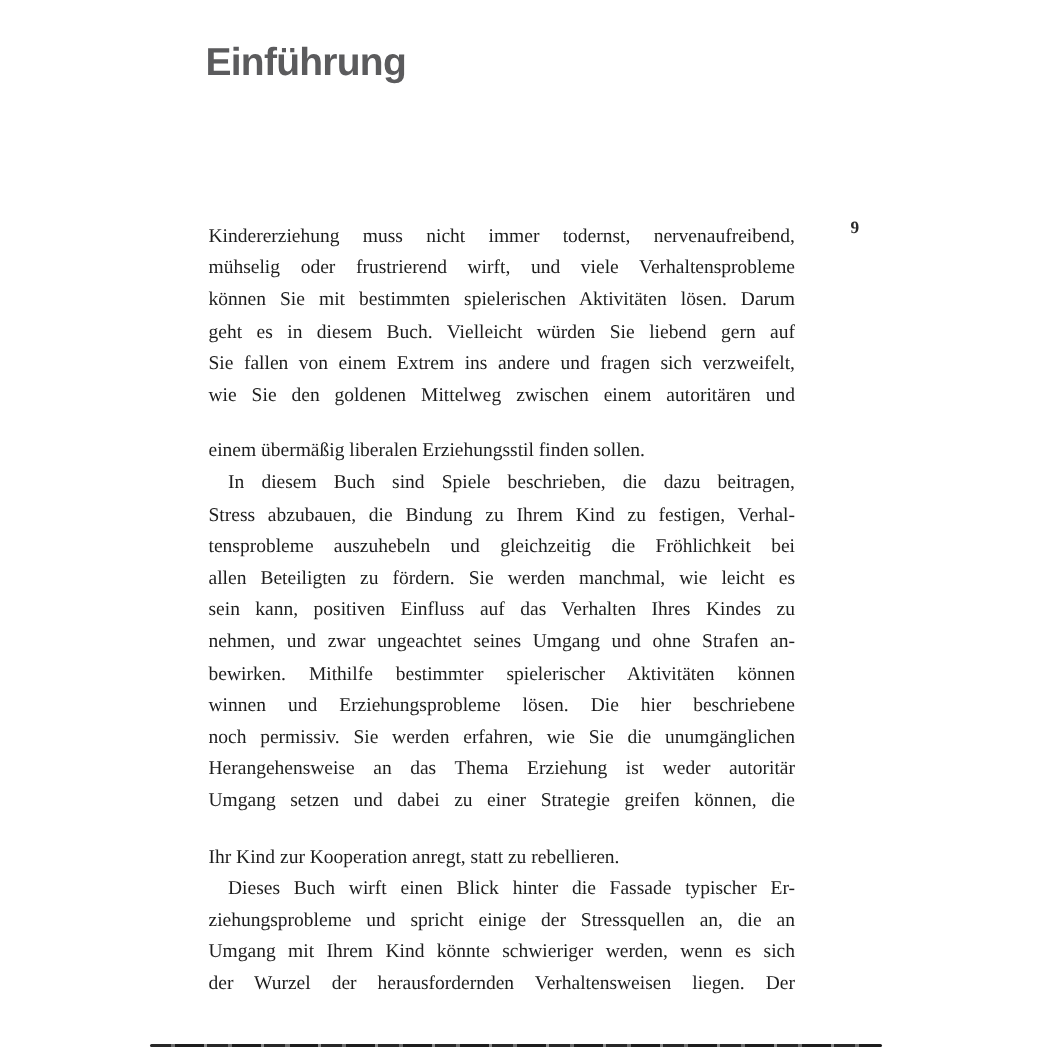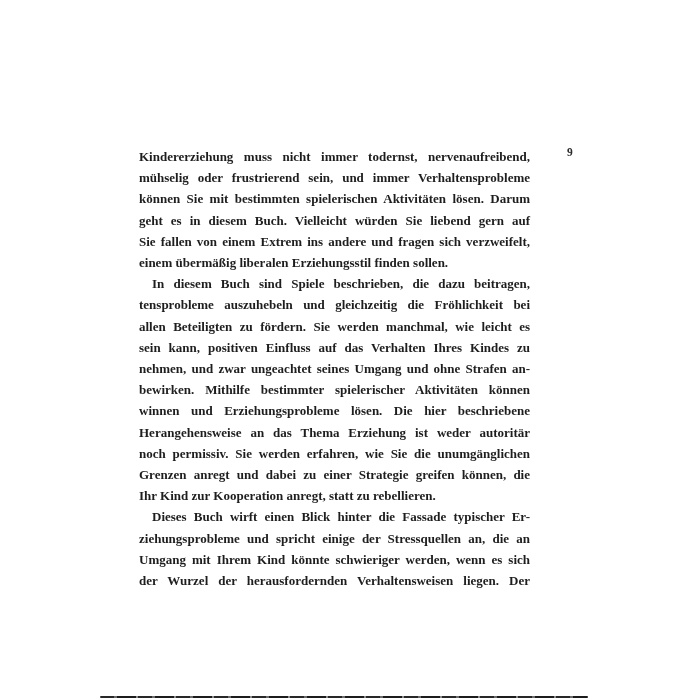--- a/index.html
+++ b/index.html
@@ -38,28 +38,29 @@
   .text-column {
     position: absolute;
     left: 139px;
     top: 146px;
     width: 391px;
     font-family: "Liberation Serif", serif;
     font-size: 13px;
     line-height: 21.2px;
     color: #1e1e1e;
   }
-  .para { margin: 0; padding: 0; font-weight: bold; }
+  .para { margin: 0; padding: 0; }
   .line {
     text-align: justify;
     text-align-last: justify;
     white-space: normal;
   }
   .line.lastline {
     text-align-last: left;
+    margin-top: 16px;
   }
   .para.indent .line:first-child {
     text-indent: 13px;
   }
   .page-cut-line {
     position: absolute;
     left: 100px;
     top: 696px;
     width: 488px;
     height: 2px;
@@ -71,43 +72,46 @@
       #8c8c8c 36px, #8c8c8c 38px
     );
     border-radius: 1px;
   }
 </style>
 </head>
 <body>
 
 <div id="page">
 
+  <h1 class="chapter-heading">Einführung</h1>
 
   <div class="folio">9</div>
 
   <div class="text-column">
       <div class="para">
         <div class="line">Kindererziehung muss nicht immer todernst, nervenaufreibend,</div>
-        <div class="line">mühselig oder frustrierend sein, und immer Verhaltensprobleme</div>
+        <div class="line">mühselig oder frustrierend wirft, und viele Verhaltensprobleme</div>
         <div class="line">können Sie mit bestimmten spielerischen Aktivitäten lösen. Darum</div>
         <div class="line">geht es in diesem Buch. Vielleicht würden Sie liebend gern auf</div>
         <div class="line">Sie fallen von einem Extrem ins andere und fragen sich verzweifelt,</div>
+        <div class="line">wie Sie den goldenen Mittelweg zwischen einem autoritären und</div>
         <div class="line lastline">einem übermäßig liberalen Erziehungsstil finden sollen.</div>
       </div>
       <div class="para indent">
         <div class="line">In diesem Buch sind Spiele beschrieben, die dazu beitragen,</div>
+        <div class="line">Stress abzubauen, die Bindung zu Ihrem Kind zu festigen, Verhal-</div>
         <div class="line">tensprobleme auszuhebeln und gleichzeitig die Fröhlichkeit bei</div>
         <div class="line">allen Beteiligten zu fördern. Sie werden manchmal, wie leicht es</div>
         <div class="line">sein kann, positiven Einfluss auf das Verhalten Ihres Kindes zu</div>
         <div class="line">nehmen, und zwar ungeachtet seines Umgang und ohne Strafen an-</div>
         <div class="line">bewirken. Mithilfe bestimmter spielerischer Aktivitäten können</div>
         <div class="line">winnen und Erziehungsprobleme lösen. Die hier beschriebene</div>
+        <div class="line">noch permissiv. Sie werden erfahren, wie Sie die unumgänglichen</div>
         <div class="line">Herangehensweise an das Thema Erziehung ist weder autoritär</div>
-        <div class="line">noch permissiv. Sie werden erfahren, wie Sie die unumgänglichen</div>
-        <div class="line">Grenzen anregt und dabei zu einer Strategie greifen können, die</div>
+        <div class="line">Umgang setzen und dabei zu einer Strategie greifen können, die</div>
         <div class="line lastline">Ihr Kind zur Kooperation anregt, statt zu rebellieren.</div>
       </div>
       <div class="para indent">
         <div class="line">Dieses Buch wirft einen Blick hinter die Fassade typischer Er-</div>
         <div class="line">ziehungsprobleme und spricht einige der Stressquellen an, die an</div>
         <div class="line">Umgang mit Ihrem Kind könnte schwieriger werden, wenn es sich</div>
         <div class="line">der Wurzel der herausfordernden Verhaltensweisen liegen. Der</div>
       </div>
     </div>
 

